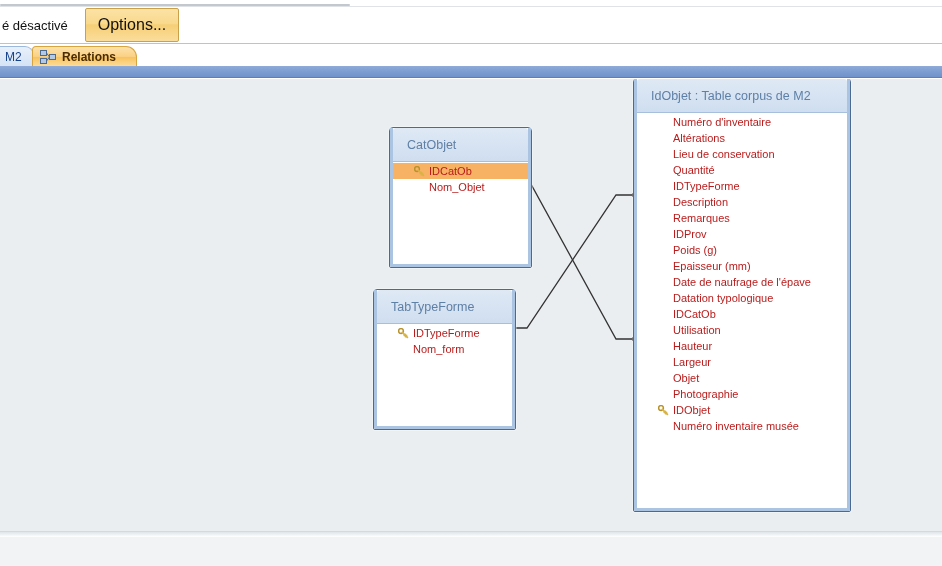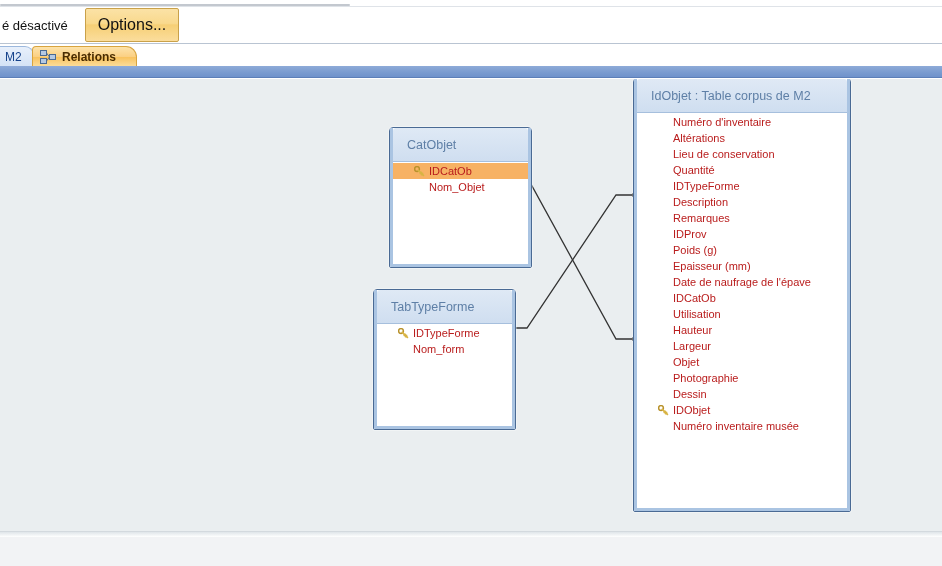--- a/index.html
+++ b/index.html
@@ -351,20 +351,24 @@
               <div class="field-row">
                 <span class="key-slot"></span>
                 <span class="field-label">Epaisseur (mm)</span>
               </div>
               <div class="field-row">
                 <span class="key-slot"></span>
                 <span class="field-label">Date de naufrage de l'épave</span>
               </div>
               <div class="field-row">
                 <span class="key-slot"></span>
+                <span class="field-label">Datation typologique</span>
+              </div>
+              <div class="field-row">
+                <span class="key-slot"></span>
                 <span class="field-label">IDCatOb</span>
               </div>
               <div class="field-row">
                 <span class="key-slot"></span>
                 <span class="field-label">Utilisation</span>
               </div>
               <div class="field-row">
                 <span class="key-slot"></span>
                 <span class="field-label">Hauteur</span>
               </div>
@@ -372,24 +376,20 @@
                 <span class="key-slot"></span>
                 <span class="field-label">Largeur</span>
               </div>
               <div class="field-row">
                 <span class="key-slot"></span>
                 <span class="field-label">Objet</span>
               </div>
               <div class="field-row">
                 <span class="key-slot"></span>
                 <span class="field-label">Photographie</span>
-              </div>
-              <div class="field-row">
-                <span class="key-slot"></span>
-                <span class="field-label">Dessin</span>
               </div>
               <div class="field-row">
                 <span class="key-slot">
                   <svg class="key-icon" width="11" height="11" viewBox="0 0 11 11">
                     <circle cx="3" cy="3" r="2.4" fill="none" stroke="#b8922c" stroke-width="1.5"></circle>
                     <path d="M4.3 4.3 L9.4 9.4" stroke="#d8b445" stroke-width="1.8" stroke-linecap="round"></path>
                     <path d="M7.4 8.6 L8.6 7.4" stroke="#d8b445" stroke-width="1.6" stroke-linecap="round"></path>
                     <path d="M6.2 7.4 L7.3 6.3" stroke="#d8b445" stroke-width="1.6" stroke-linecap="round"></path>
                   </svg>
                 </span>

